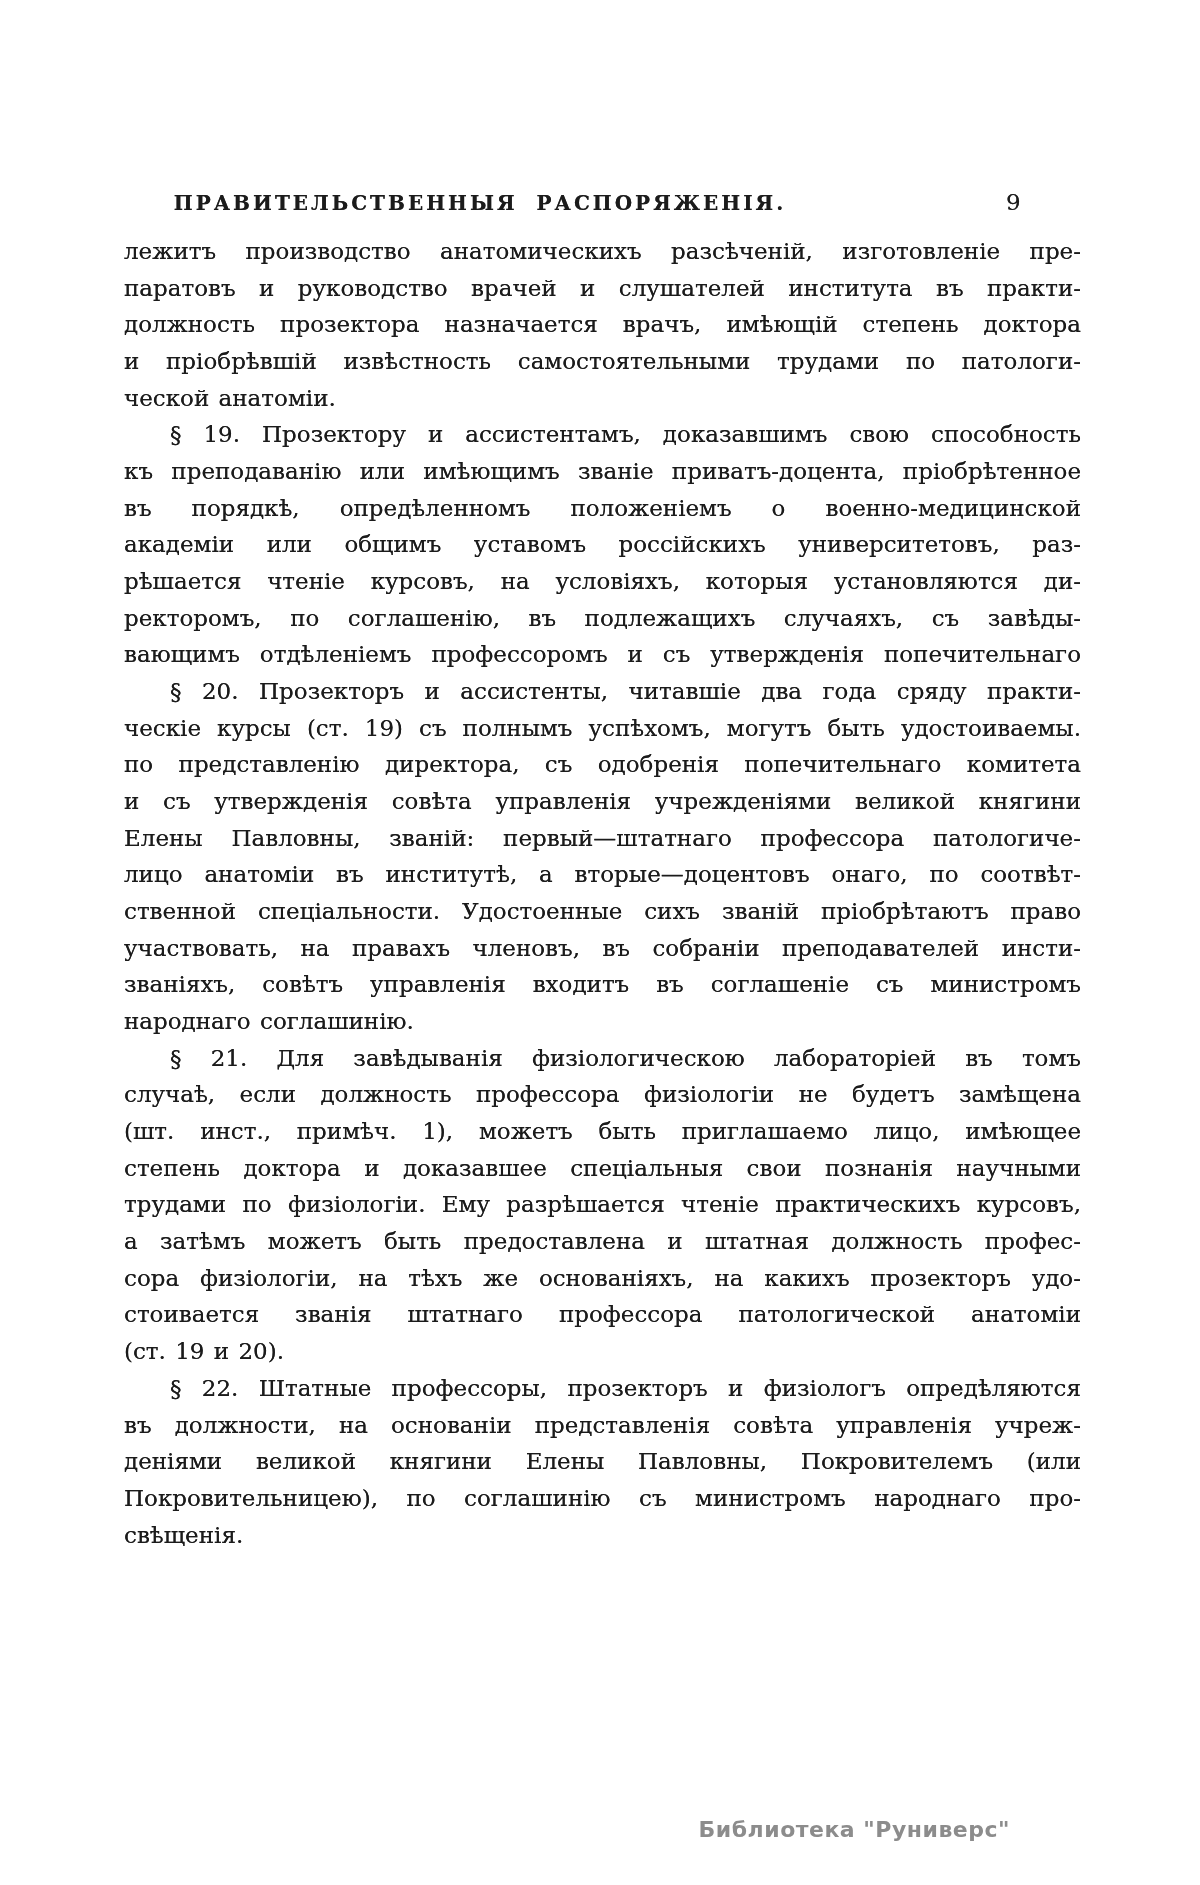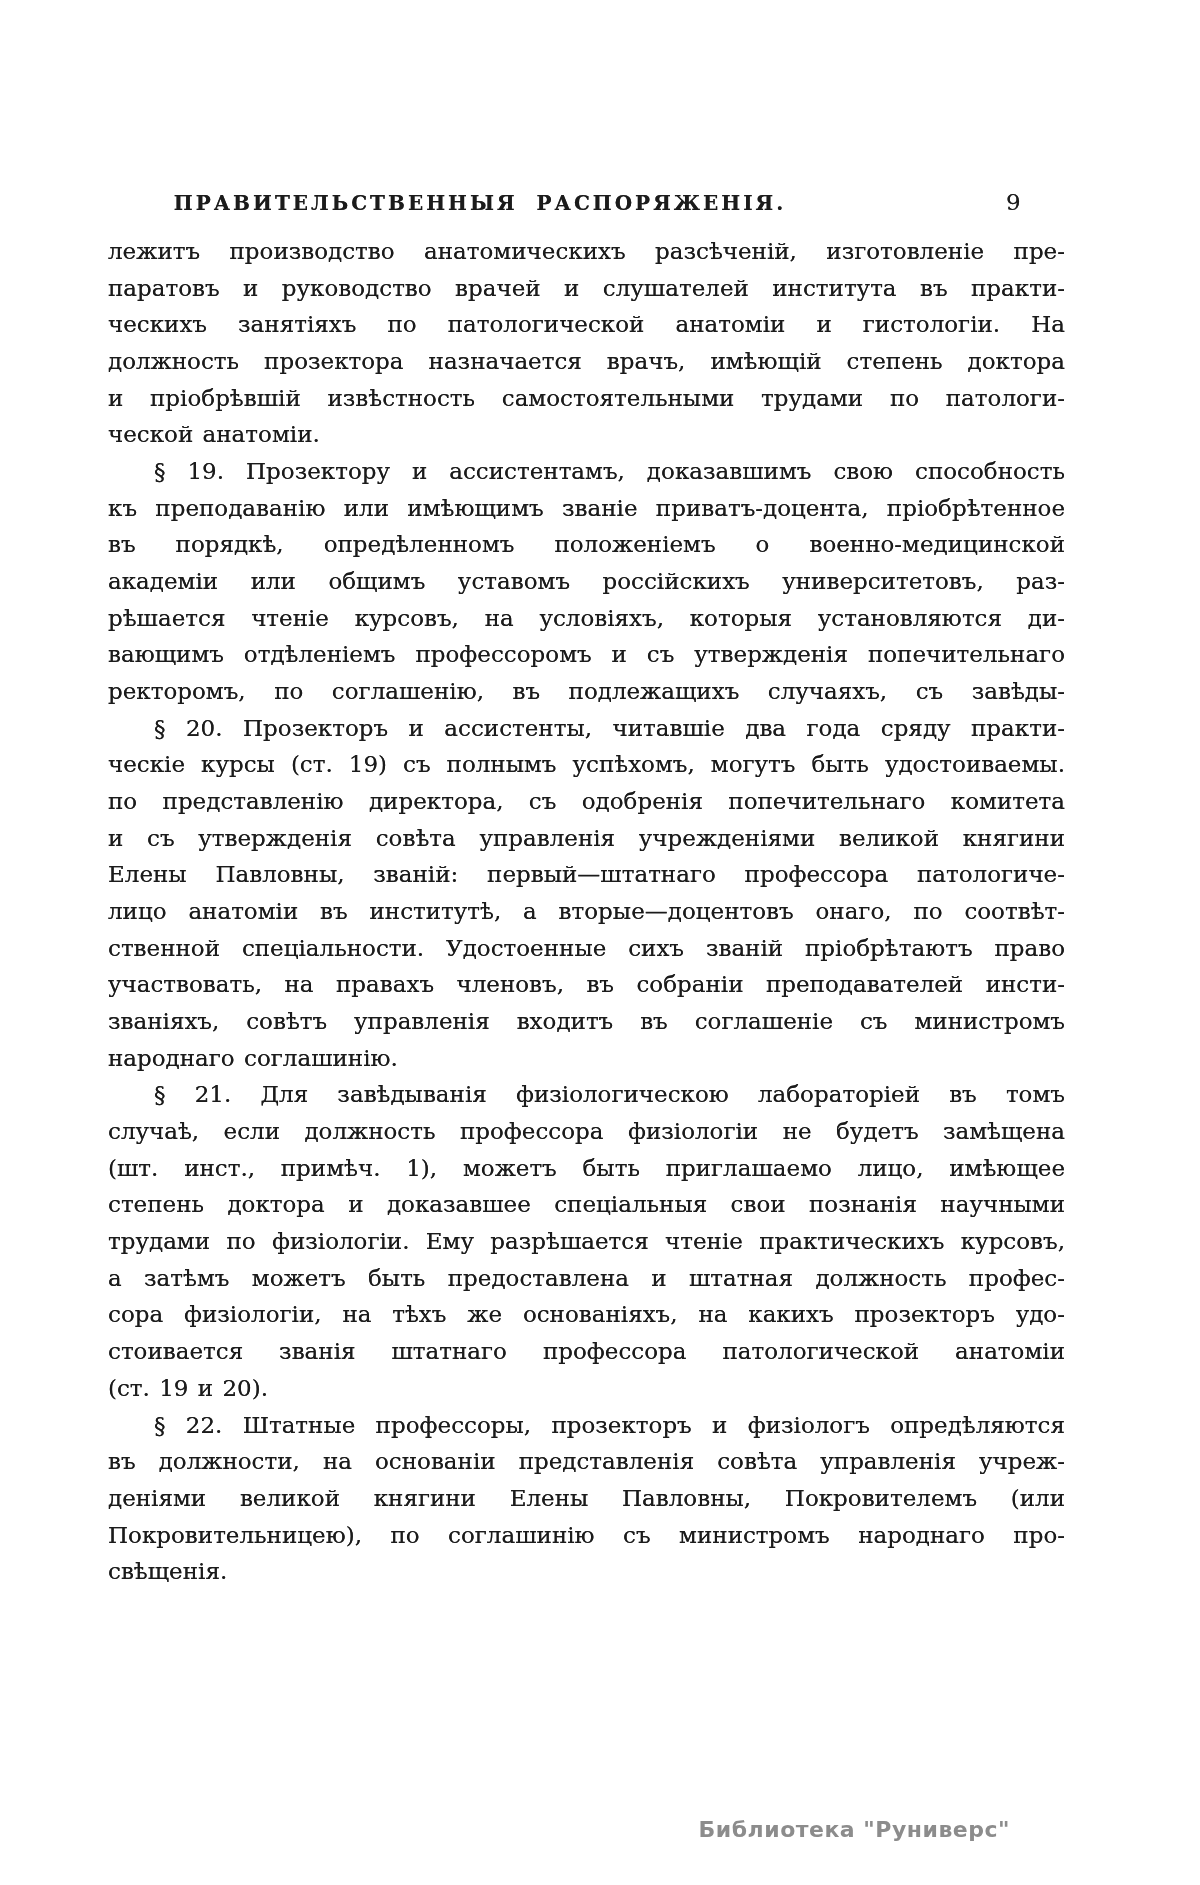--- a/index.html
+++ b/index.html
@@ -29,21 +29,21 @@
     position: absolute;
     top: 189px;
     left: 1006px;
     font-size: 23px;
     font-weight: 400;
     text-shadow: 0 0 0.5px rgba(0,0,0,0.65);
   }
   .content {
     position: absolute;
     top: 233px;
-    left: 108px;
+    left: 124px;
     width: 957px;
     font-size: 23px;
     text-shadow: 0 0 0.6px rgba(0,0,0,0.75);
   }
   .paragraph { margin: 0; padding: 0; }
   .line {
     height: 36.68px;
     line-height: 36.68px;
     overflow: hidden;
     word-spacing: 2px;
@@ -66,33 +66,32 @@
 <body>
 
 <div class="page">
   <div class="header-title">ПРАВИТЕЛЬСТВЕННЫЯ РАСПОРЯЖЕНІЯ.</div>
   <div class="page-number">9</div>
 
   <div class="content" id="text-content">
       <div class="paragraph">
         <div class="line j">лежитъ производство анатомическихъ разсѣченій, изготовленіе пре-</div>
         <div class="line j">паратовъ и руководство врачей и слушателей института въ практи-</div>
-        <div class="line j">ческихъ занятіяхъ по патологической анатоміи и гистологіи. На</div>
         <div class="line j">должность прозектора назначается врачъ, имѣющій степень доктора</div>
         <div class="line j">и пріобрѣвшій извѣстность самостоятельными трудами по патологи-</div>
         <div class="line">ческой анатоміи.</div>
       </div>
       <div class="paragraph">
         <div class="line j indent">§ 19. Прозектору и ассистентамъ, доказавшимъ свою способность</div>
         <div class="line j">къ преподаванію или имѣющимъ званіе приватъ-доцента, пріобрѣтенное</div>
         <div class="line j">въ порядкѣ, опредѣленномъ положеніемъ о военно-медицинской</div>
         <div class="line j">академіи или общимъ уставомъ россійскихъ университетовъ, раз-</div>
         <div class="line j">рѣшается чтеніе курсовъ, на условіяхъ, которыя установляются ди-</div>
+        <div class="line j">ректоромъ, по соглашенію, въ подлежащихъ случаяхъ, съ завѣды-</div>
         <div class="line j">вающимъ отдѣленіемъ профессоромъ и съ утвержденія попечительнаго</div>
-        <div class="line j">ректоромъ, по соглашенію, въ подлежащихъ случаяхъ, съ завѣды-</div>
       </div>
       <div class="paragraph">
         <div class="line j indent">§ 20. Прозекторъ и ассистенты, читавшіе два года сряду практи-</div>
         <div class="line j">ческіе курсы (ст. 19) съ полнымъ успѣхомъ, могутъ быть удостоиваемы.</div>
         <div class="line j">по представленію директора, съ одобренія попечительнаго комитета</div>
         <div class="line j">и съ утвержденія совѣта управленія учрежденіями великой княгини</div>
         <div class="line j">Елены Павловны, званій: первый—штатнаго профессора патологиче-</div>
         <div class="line j">лицо анатоміи въ институтѣ, а вторые—доцентовъ онаго, по соотвѣт-</div>
         <div class="line j">ственной спеціальности. Удостоенные сихъ званій пріобрѣтаютъ право</div>
         <div class="line j">участвовать, на правахъ членовъ, въ собраніи преподавателей инсти-</div>

